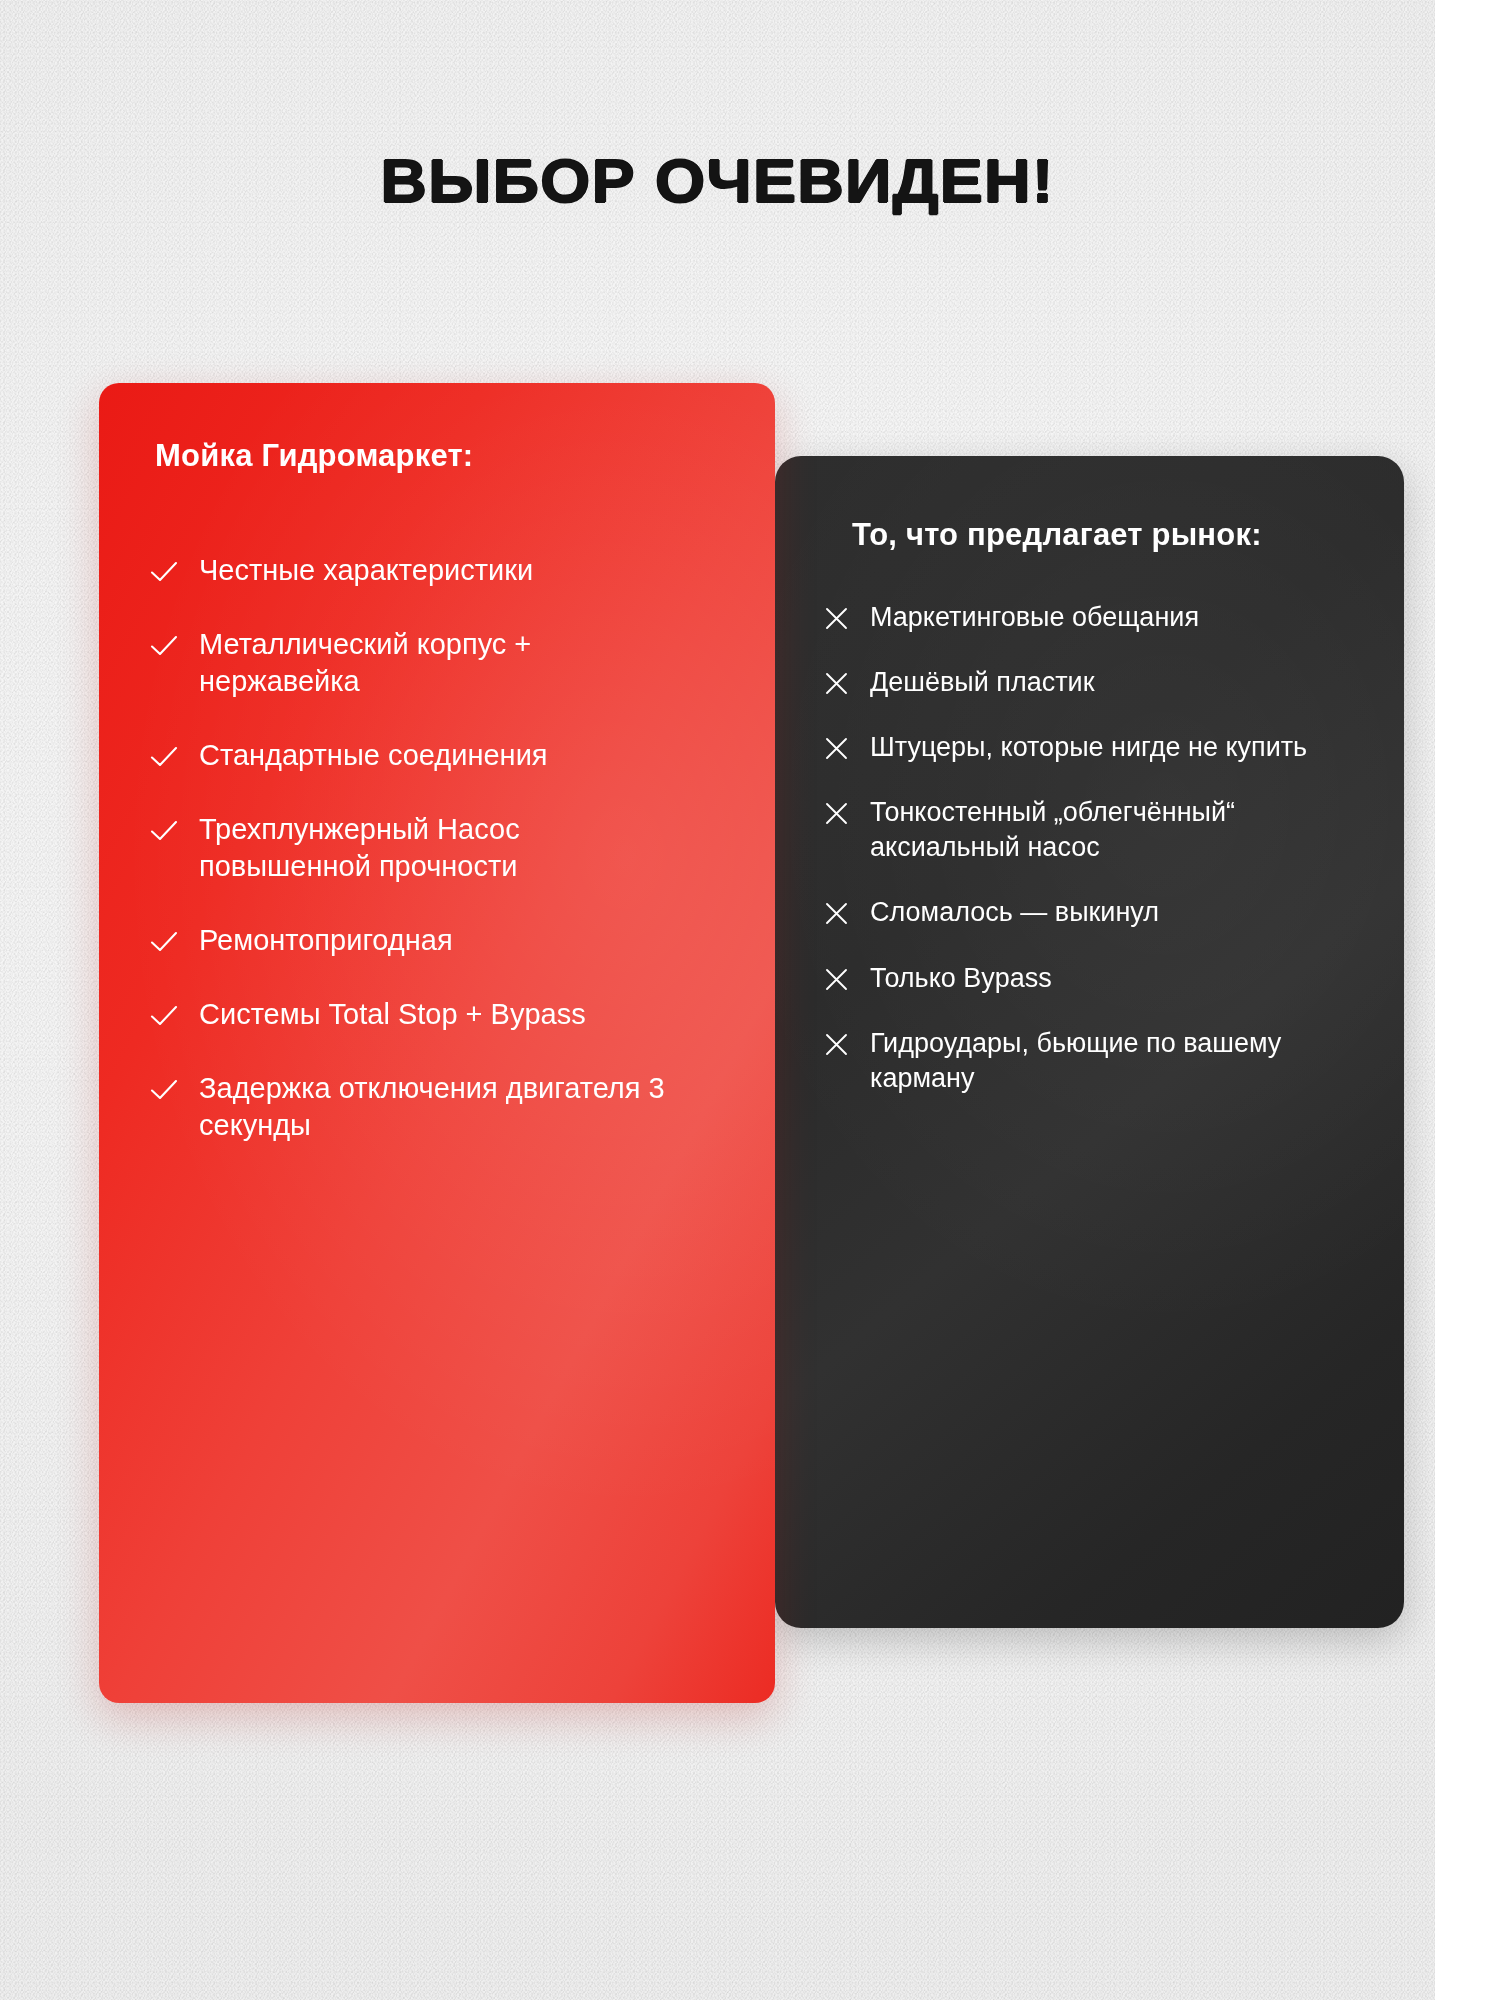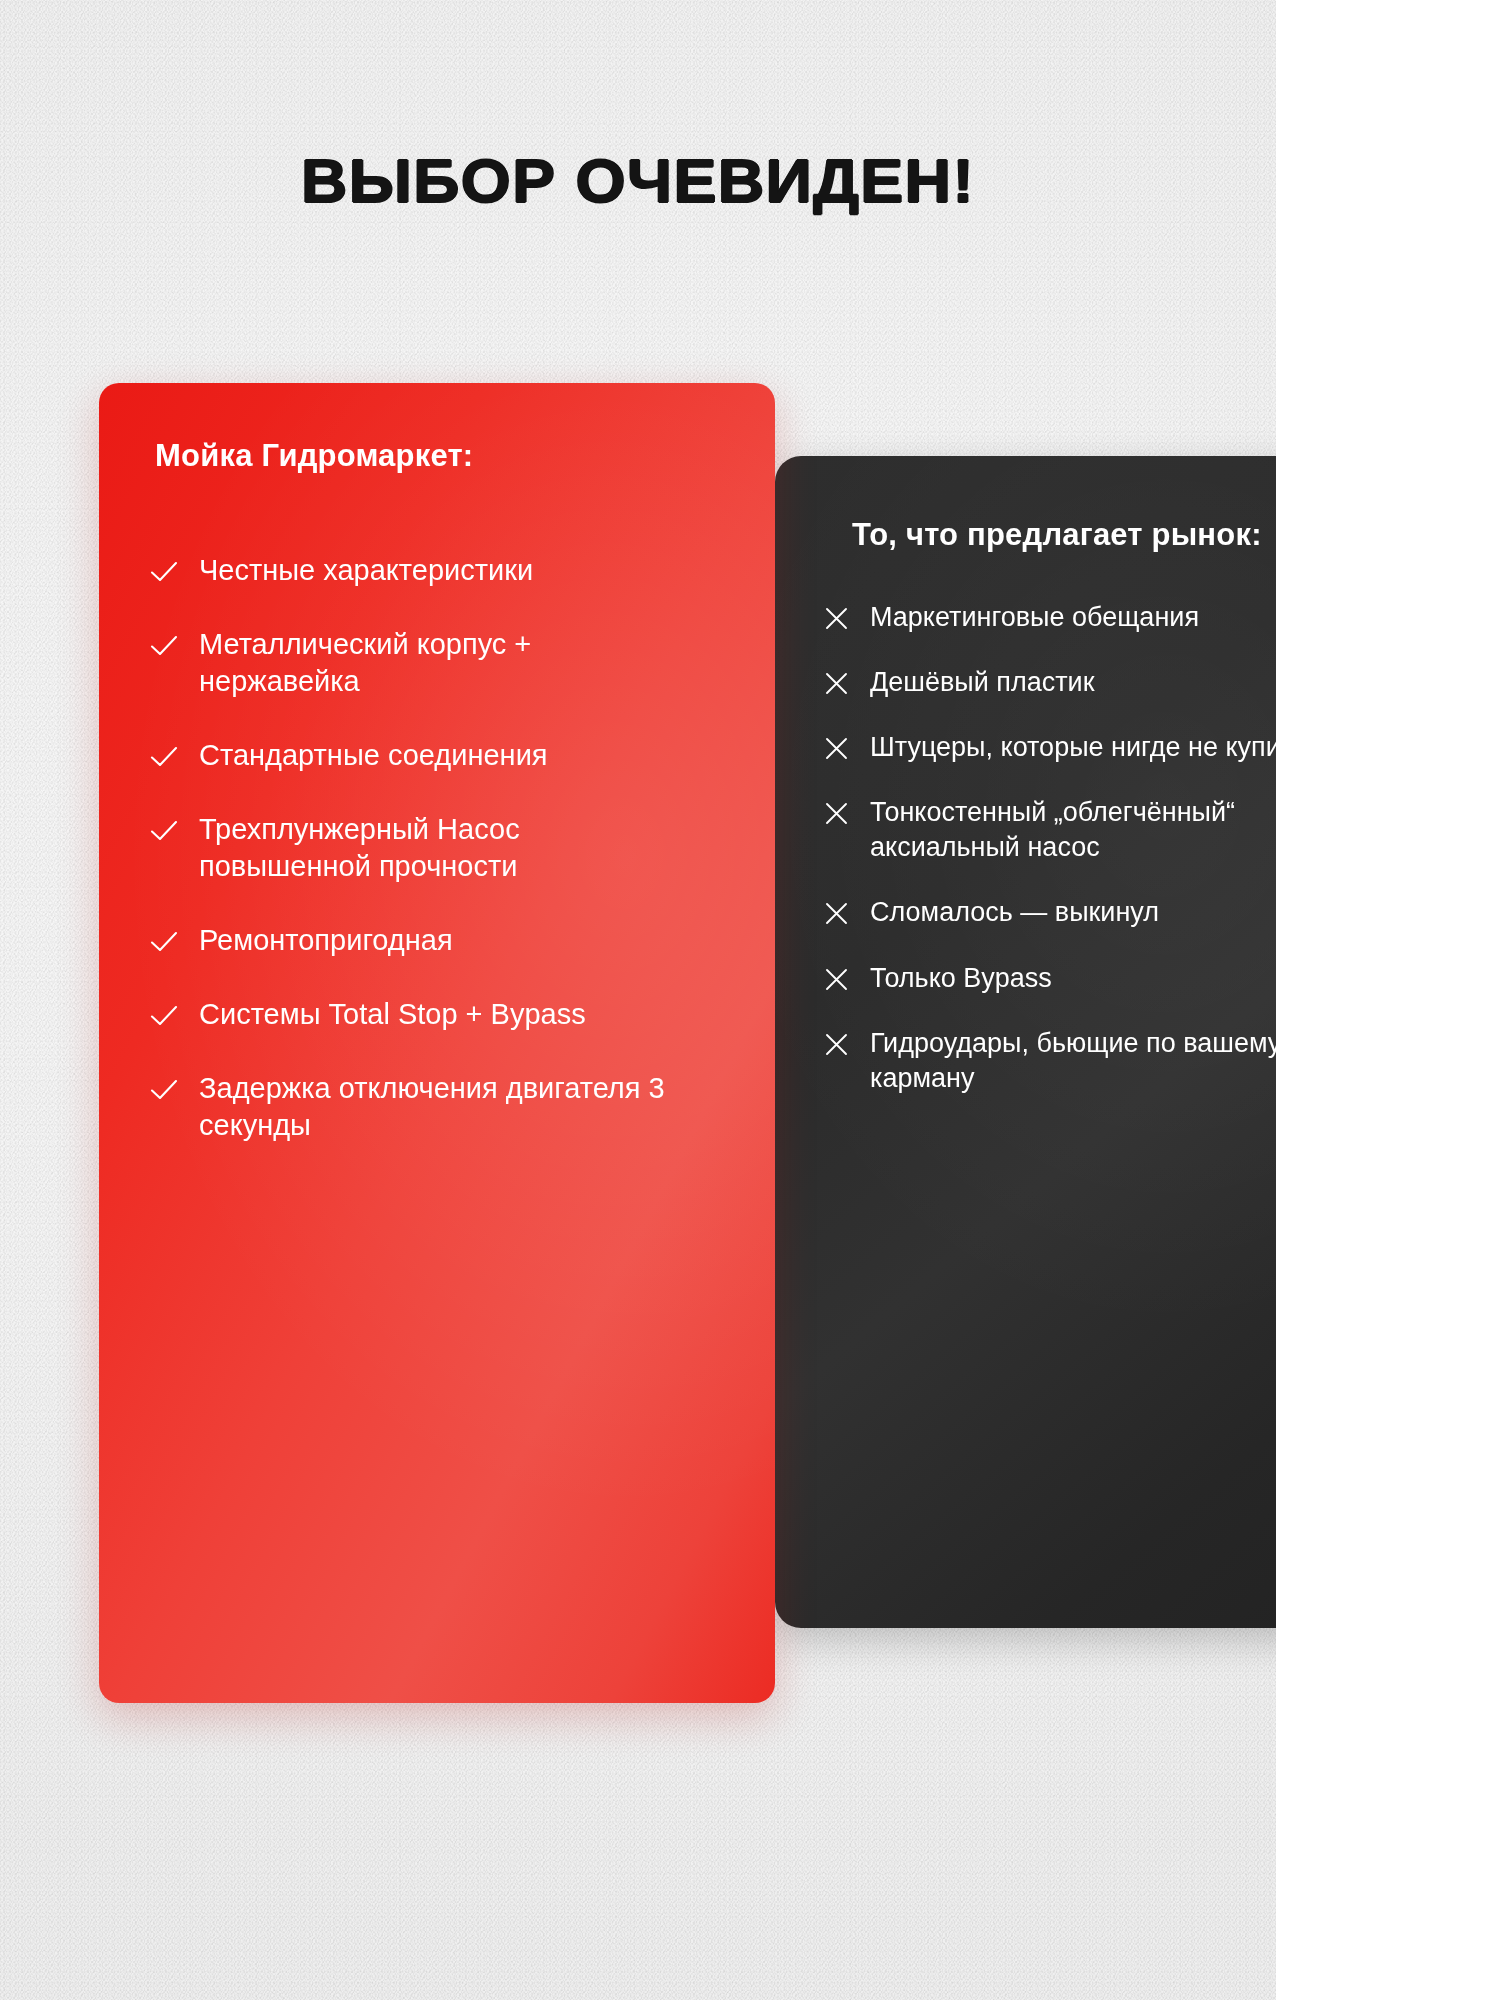--- a/index.html
+++ b/index.html
@@ -3,21 +3,21 @@
 <meta charset="utf-8">
 <title>Выбор очевиден</title>
 <style>
   html, body {
     margin: 0;
     padding: 0;
     background: #ffffff;
   }
   .page {
     position: relative;
-    width: 1276px;
+    width: 1435px;
     height: 2000px;
     overflow: hidden;
     background:
       radial-gradient(ellipse 1400px 1100px at 48% 42%, #f7f7f7 0%, #f2f2f2 55%, #ececec 100%);
     font-family: "Liberation Sans", sans-serif;
     -webkit-font-smoothing: antialiased;
   }
 
   
   .grain {

